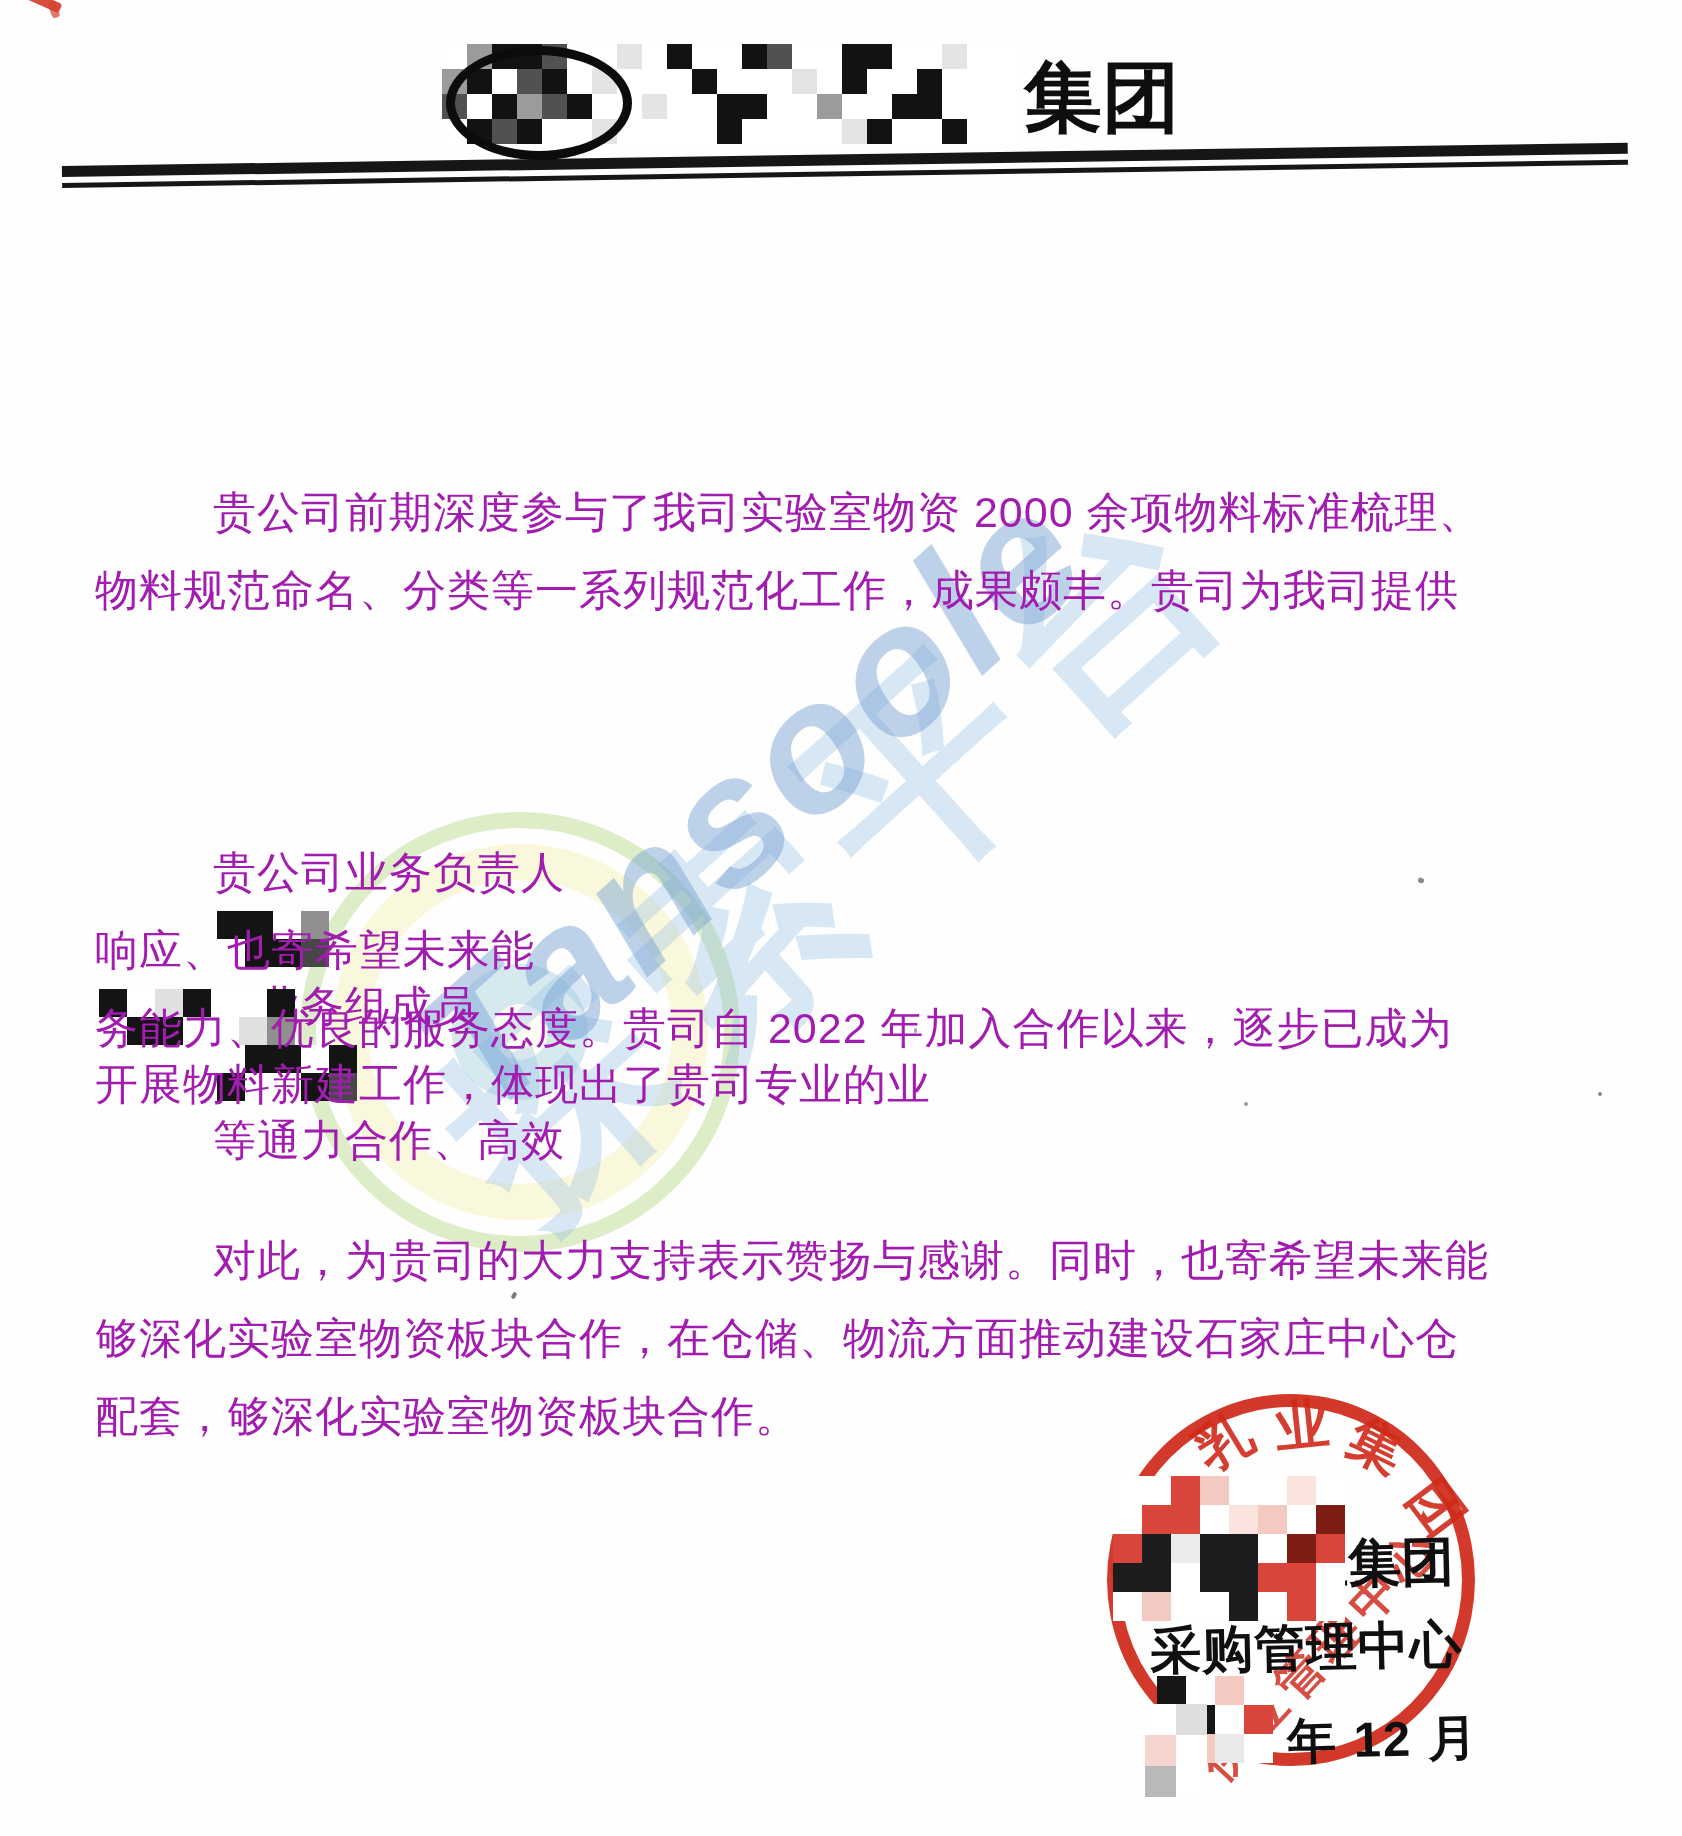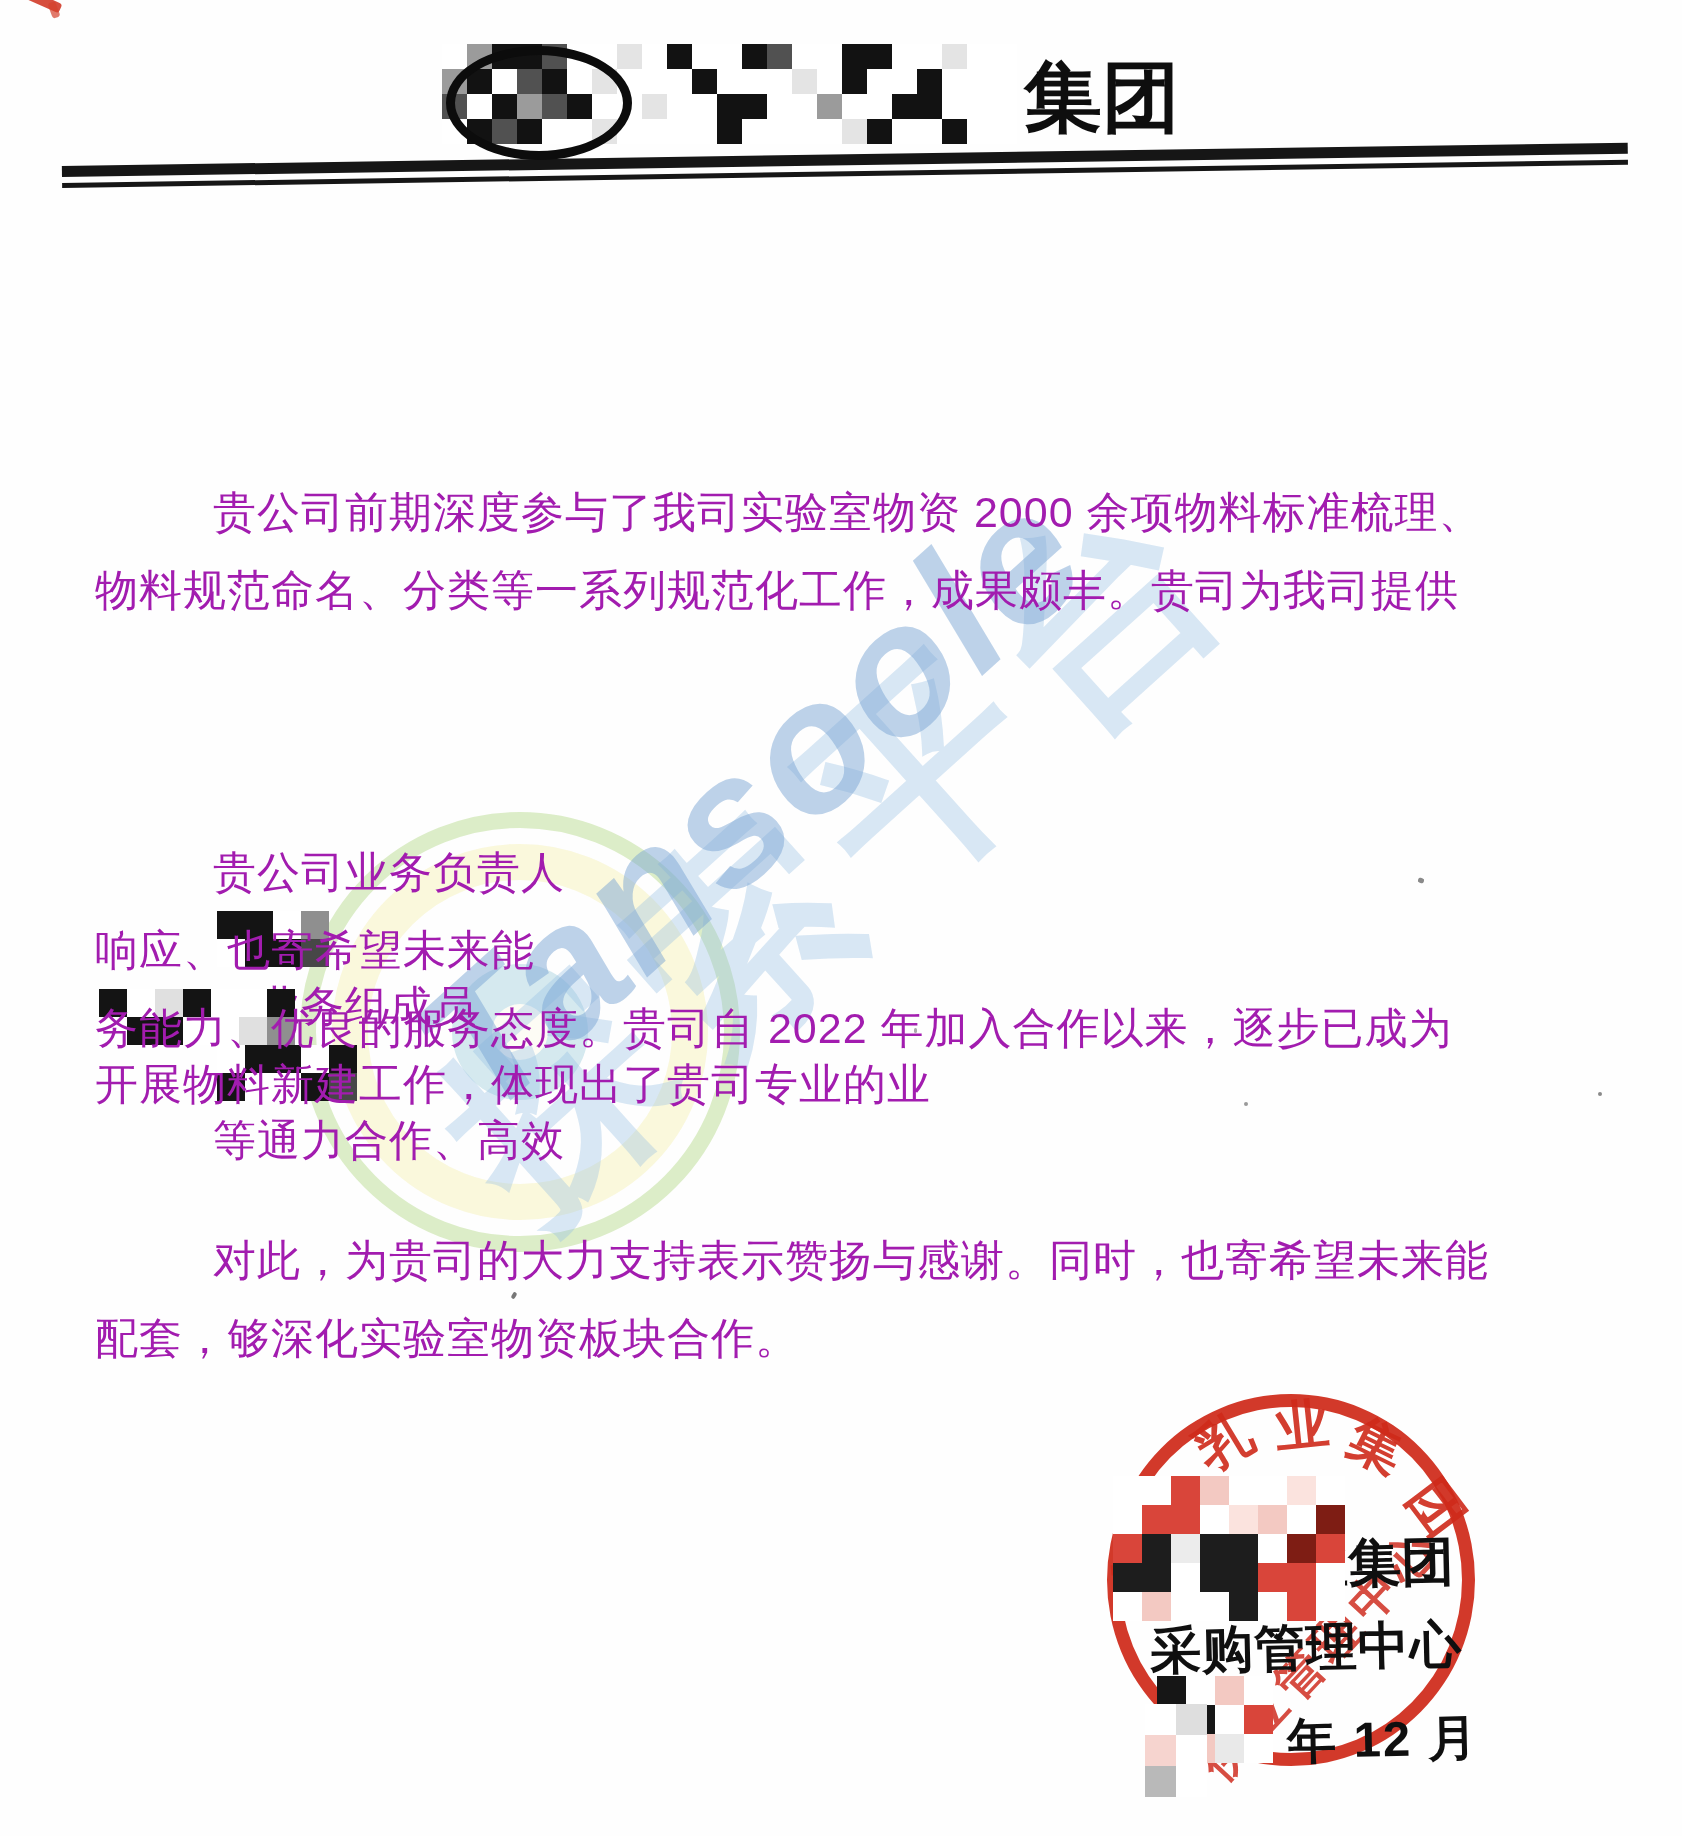--- a/index.html
+++ b/index.html
@@ -291,20 +291,21 @@
           <div style="background: rgb(255, 255, 255);"></div>
           <div style="background: rgb(224, 224, 224);"></div>
           <div style="background: rgb(143, 143, 143);"></div>
         </span><span>开展物料新建工作，体现出了贵司专业的业</span>
     </div>
     <div class="line">务能力、优良的服务态度。贵司自 2022 年加入合作以来，逐步已成为</div>
   </div>
 
   <div class="para p3">
     <div class="line indent">对此，为贵司的大力支持表示赞扬与感谢。同时，也寄希望未来能</div>
+    <div class="line">够深化实验室物资板块合作，在仓储、物流方面推动建设石家庄中心仓</div>
     <div class="line">配套，够深化实验室物资板块合作。</div>
   </div>
 
   <div class="stamp">
     <div class="stamp-circle"></div>
     <span class="stamp-arc-char arc0">乳</span>
     <span class="stamp-arc-char arc1">业</span>
     <span class="stamp-arc-char arc2">集</span>
     <span class="stamp-arc-char arc3">团</span>
     <div class="stamp-inner-text">供应管理中心</div>

